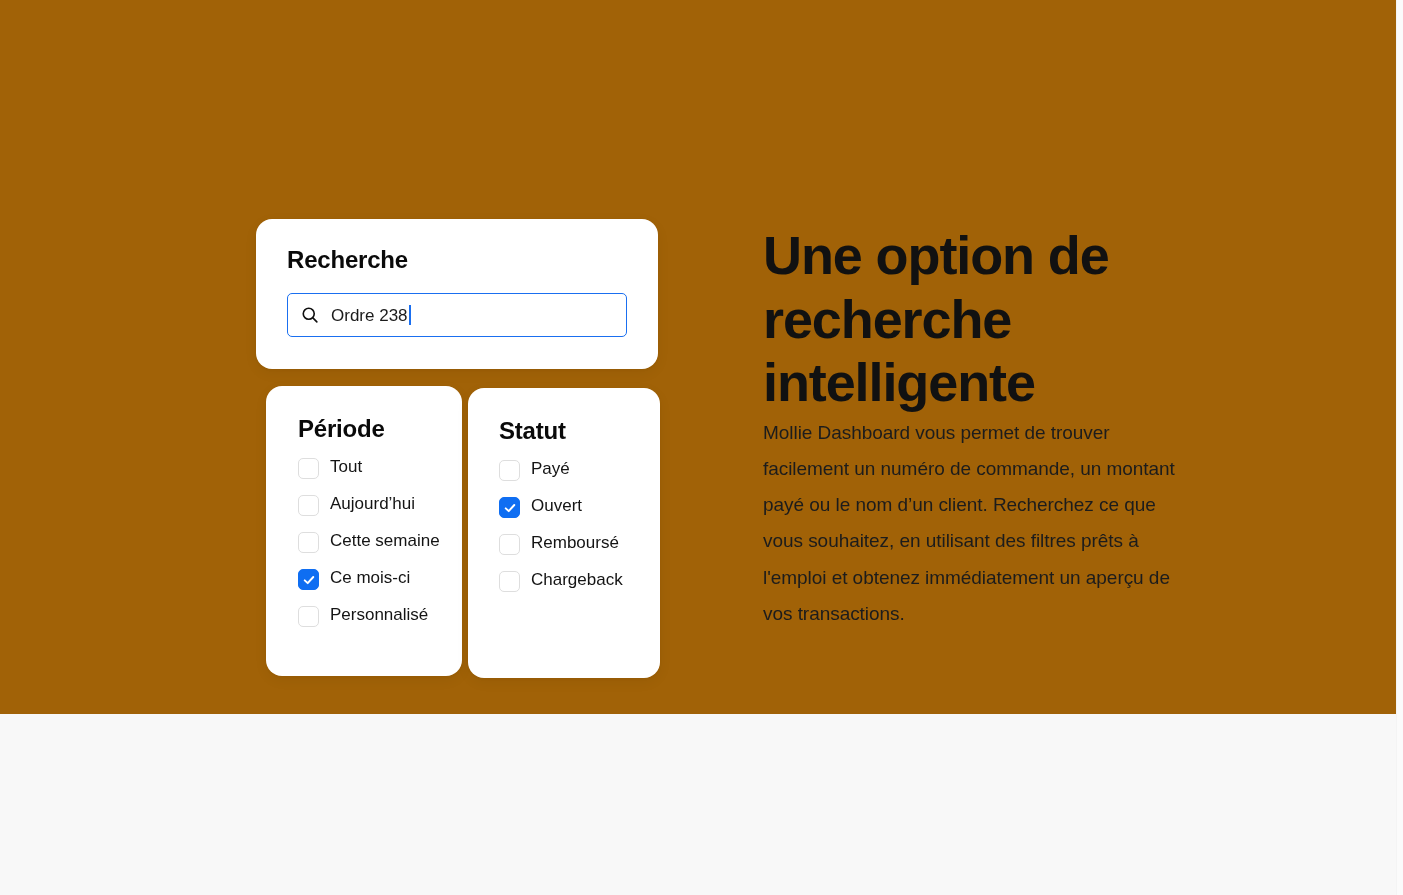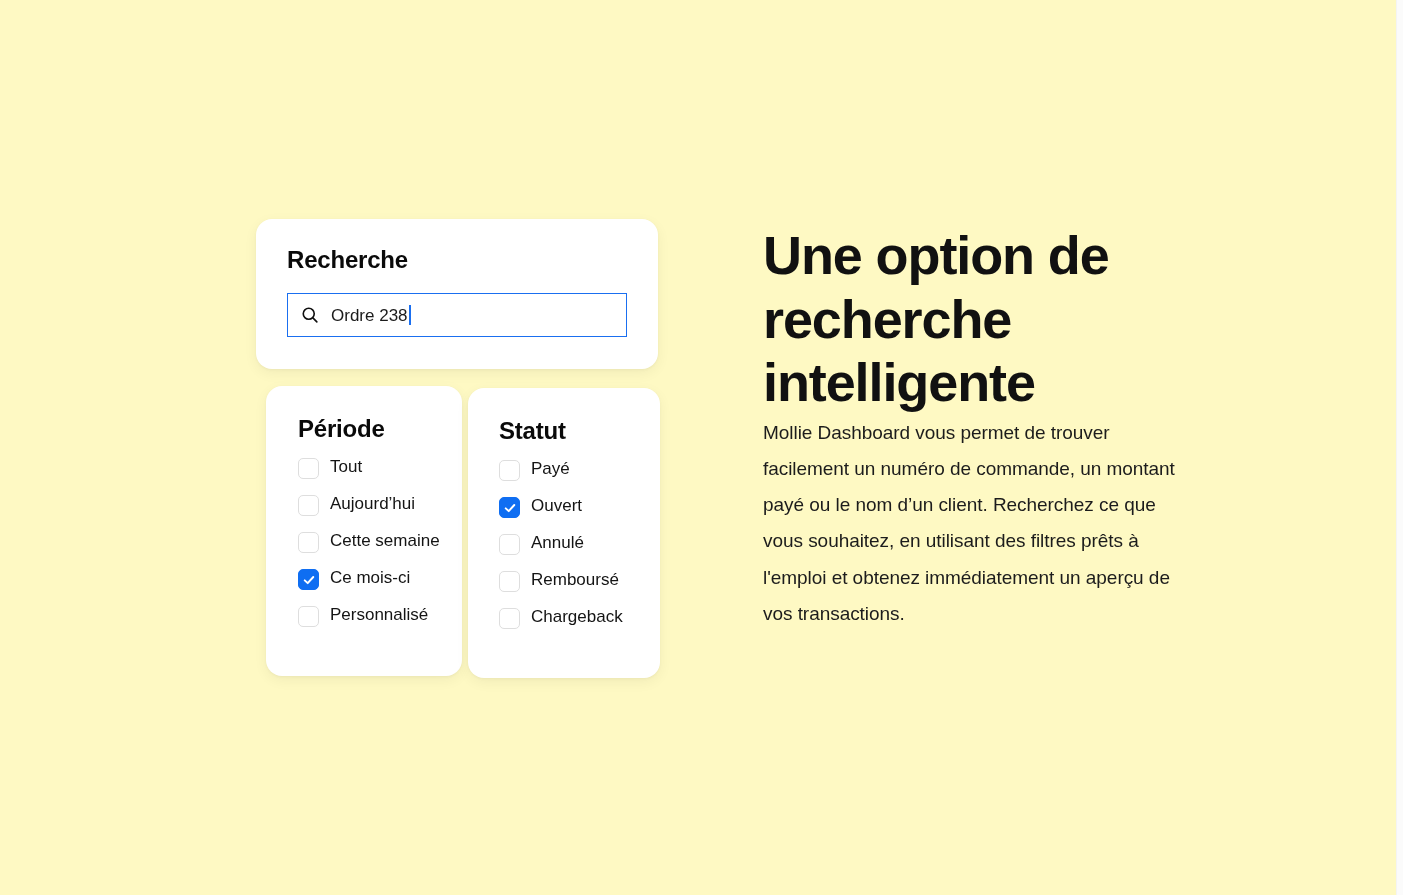--- a/index.html
+++ b/index.html
@@ -9,22 +9,22 @@
     overflow: hidden;
   }
   body {
     background: #f8f8f8;
     font-family: "Liberation Sans", sans-serif;
     -webkit-font-smoothing: antialiased;
   }
   .page {
     position: relative;
     width: 1403px;
-    height: 895px;
-    background: #fef9c3;
+    height: 714px;
+    background: #a16207;
   }
   
   .page-edge {
     position: absolute;
     top: 0;
     right: 0;
     width: 7px;
     height: 895px;
     background: #fbfbfb;
     border-left: 1px solid #f4f4f4;
@@ -57,21 +57,21 @@
     color: #0a0a0a;
     letter-spacing: -0.2px;
     line-height: 1.1;
   }
   .search-field {
     display: flex;
     align-items: center;
     margin-top: 20px;
     height: 44px;
     border: 1px solid #1a6ff0;
-    border-radius: 0;
+    border-radius: 5px;
     background: #ffffff;
     padding: 0 13px;
   }
   .search-icon {
     flex: 0 0 auto;
     width: 18px;
     height: 18px;
     display: block;
     color: #0f0f0f;
   }
@@ -244,26 +244,20 @@
 
         <div class="check-row">
           <span class="checkbox checked">
             <svg class="tick" viewBox="0 0 14 14" fill="none" stroke="#ffffff" stroke-width="2.1" stroke-linecap="round" stroke-linejoin="round">
                 <polyline points="2.4,7.4 5.6,10.4 11.6,3.8"></polyline>
               </svg>
           </span>
           <span class="check-label">Ouvert</span>
         </div>
 
-        <div class="check-row">
-          <span class="checkbox">
-            
-          </span>
-          <span class="check-label">Annulé</span>
-        </div>
 
         <div class="check-row">
           <span class="checkbox">
             
           </span>
           <span class="check-label">Remboursé</span>
         </div>
 
         <div class="check-row">
           <span class="checkbox">

